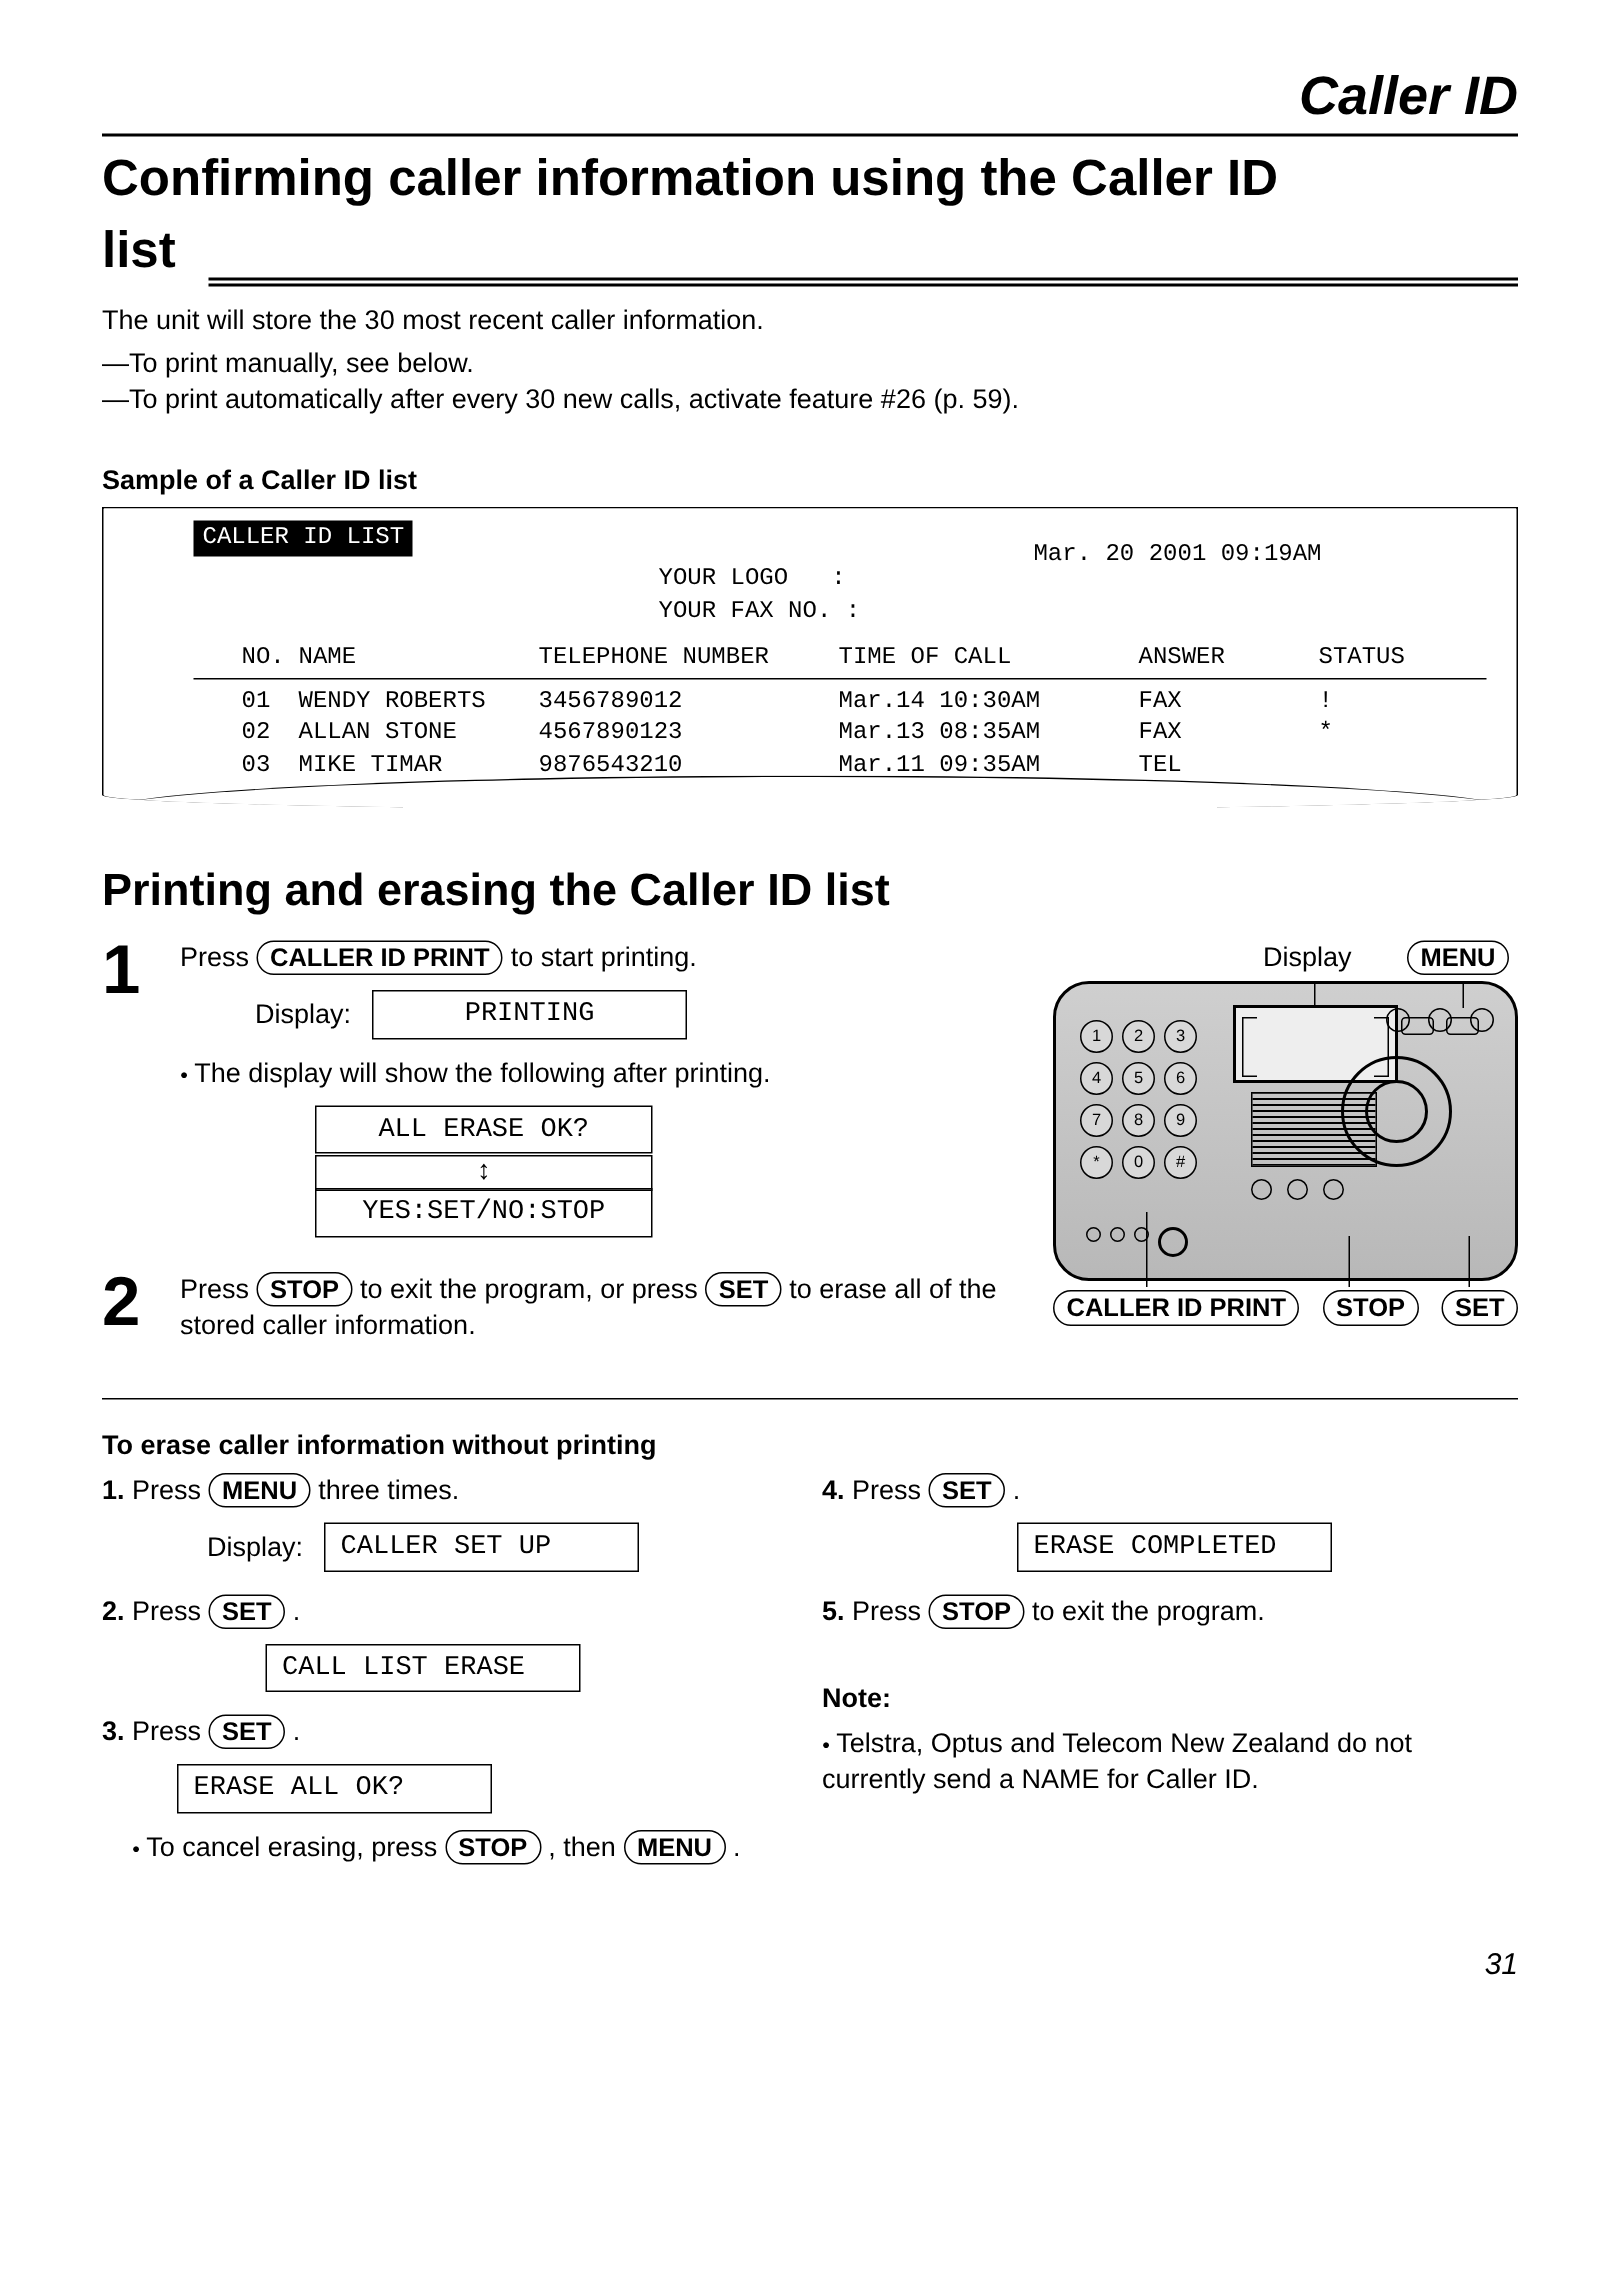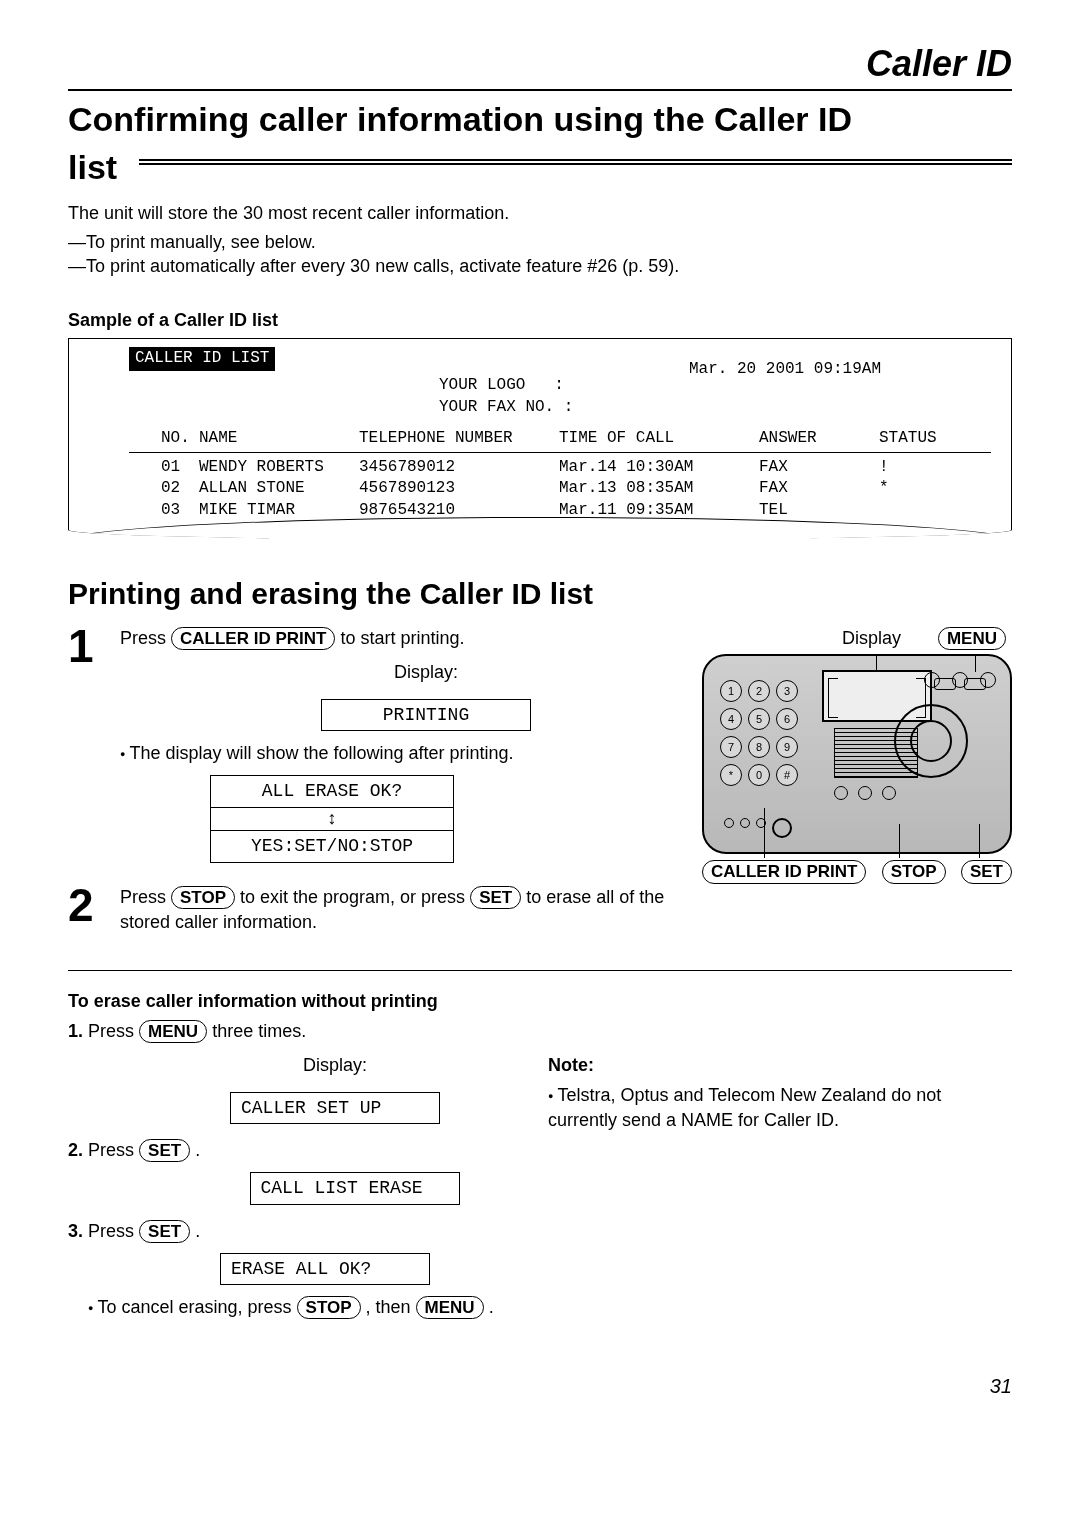--- a/index.html
+++ b/index.html
@@ -22,21 +22,21 @@
     margin-bottom: 8px;
   }
   h1.section {
     font-size: 34px;
     font-weight: bold;
     margin: 4px 0 6px 0;
     line-height: 1.2;
   }
   .section-rule {
     display: flex;
-    align-items: flex-start;
+    align-items: flex-end;
     gap: 12px;
   }
   .section-rule .word { white-space: nowrap; font-size: 34px; font-weight: bold; }
   .double-rule {
     flex: 1;
     border-top: 2px solid #000;
     border-bottom: 2px solid #000;
     height: 6px;
     margin-left: 10px;
     margin-top: 14px;
@@ -115,34 +115,33 @@
     display: inline-block;
     line-height: 1.25;
     font-size: 17px;
   }
 
   .disp-row {
     display: flex;
     align-items: center;
     gap: 14px;
     margin: 10px 0 10px 50px;
-    flex-direction: column;
   }
   .disp-label { font-size: 18px; }
   .lcd {
     border: 1.5px solid #000;
     font-family: "Courier New", monospace;
     font-size: 18px;
     padding: 3px 10px;
     min-width: 210px;
     text-align: left;
     display: inline-block;
   }
   .lcd.center { text-align: center; }
-  .lcd-stack { margin: 10px 0 10px 90px; width: 244px; }
+  .lcd-stack { margin: 10px 0 10px 90px; width: 225px; }
   .lcd-stack .lcd { width: 100%; margin-bottom: -1.5px; }
   .updown {
     display:block;
     text-align:center;
     font-size:18px;
     line-height:1;
     margin:-1px 0;
   }
 
   .hr-thin {
@@ -440,19 +439,36 @@
           <span class="key">STOP</span>
           <span>, then </span>
           <span class="key">MENU</span>
           <span>.</span>
         </div>
       </li>
     </ol>
   </div>
 
   <div>
+    <ol class="steps">
+      <li>
+        <span class="n">4.</span>
+        <span>Press </span>
+        <span class="key">SET</span>
+        <span>.</span>
+        <div class="disp-row" style="margin-left:130px">
+          <span class="lcd">ERASE COMPLETED</span>
+        </div>
+      </li>
+      <li>
+        <span class="n">5.</span>
+        <span>Press </span>
+        <span class="key">STOP</span>
+        <span> to exit the program.</span>
+      </li>
+    </ol>
 
     <div class="sub-h" style="margin-top:34px">Note:</div>
     <div class="bullet">Telstra, Optus and Telecom New Zealand do not currently send a NAME for Caller ID.</div>
   </div>
 </div>
 
 <div class="page-num">31</div>
 
 </body></html>

